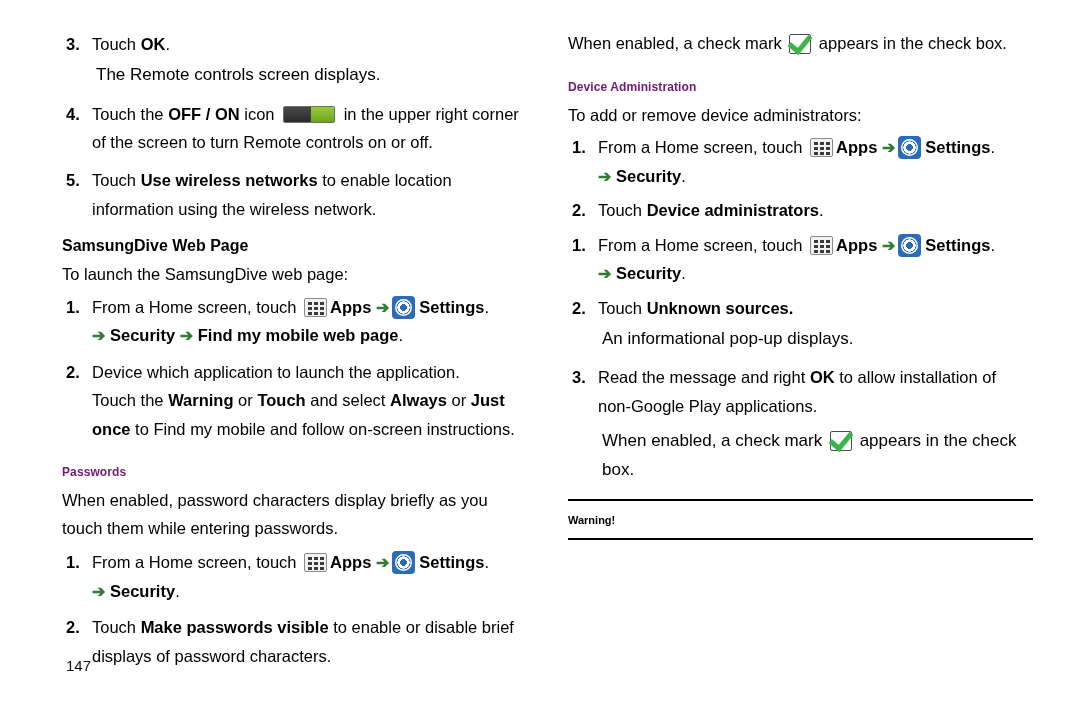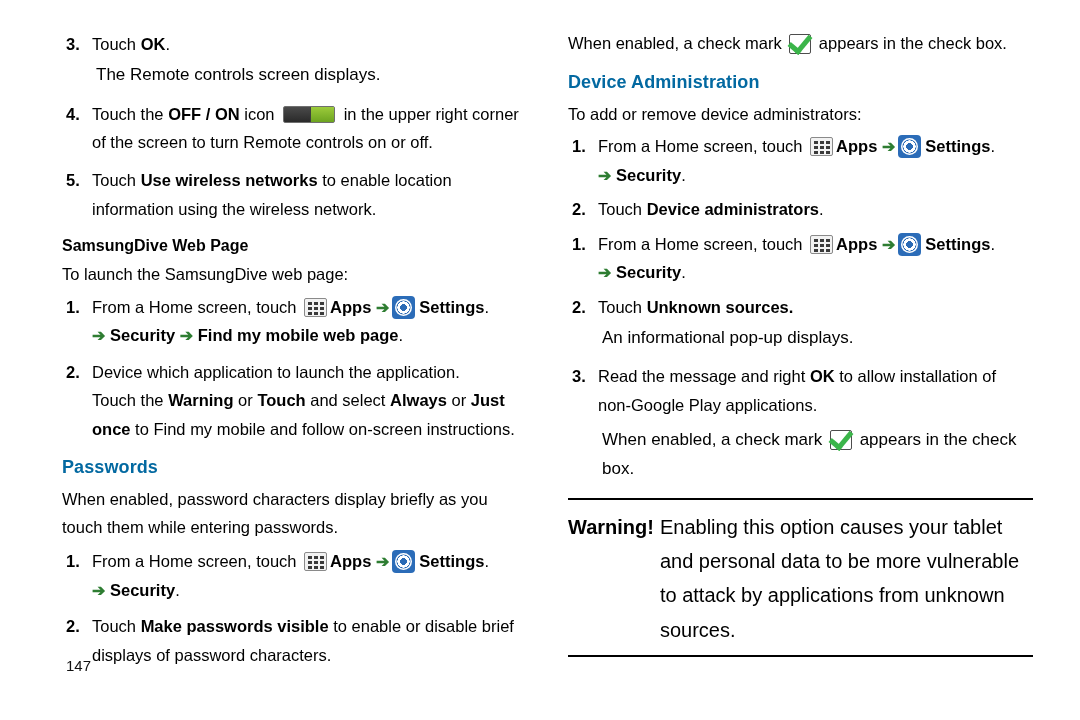--- a/index.html
+++ b/index.html
@@ -22,24 +22,24 @@
     height: 720px;
   }
   .col {
     position: absolute;
     top: 30px;
     width: 465px;
   }
   .col-left { left: 62px; }
   .col-right { left: 568px; }
   .heading {
-    color: #0369a1;
-    font-weight: bold;
-    font-size: 18px;
-    margin: 14px 0 8px 0;
+    color: #701a75;
+    font-weight: bold;
+    font-size: 12px;
+    margin: 22px 0 8px 0;
     letter-spacing: 0.1px;
   }
   .subheading {
     font-weight: bold;
     font-size: 16px;
     margin: 14px 0 6px 0;
   }
   .plain {
     font-size: 16.5px;
     line-height: 1.68;
@@ -172,21 +172,21 @@
     font-weight: bold;
     font-size: 16px;
   }
 
   
   .rule {
     border-top: 2px solid #000;
     margin: 14px 0 10px 0;
   }
   .warning {
-    font-size: 20px;
+    font-size: 11px;
     line-height: 1.72;
     display: flex;
     align-items: flex-start;
   }
   .warning-label {
     font-weight: bold;
     flex: 0 0 auto;
     padding-right: 6px;
   }
   .warning-text { flex: 1 1 auto; }
@@ -287,21 +287,20 @@
     <div class="step" style="margin-top:10px;">
       <div class="step-num">3.</div>
       <div class="step-body"><span>Read the message and right </span><b>OK</b><span> to allow installation of non-Google Play applications.</span></div>
     </div>
 
     <div class="indent" style="margin-top:6px;"><span>When enabled, a check mark </span><span class="icon-check"></span><span> appears in the check box.</span></div>
 
     <div class="rule"></div>
     <div class="warning">
       <span class="warning-label">Warning!</span>
-      <span class="warning-text">Enabling this option causes your tablet and personal data to be more vulnerable to attack by applications from unknown sources.</span>
     </div>
     <div class="rule" style="margin-top:8px;"></div>
 
   </div>
 
   <div class="page-number">147</div>
 
 </div>
 
 </body></html>

